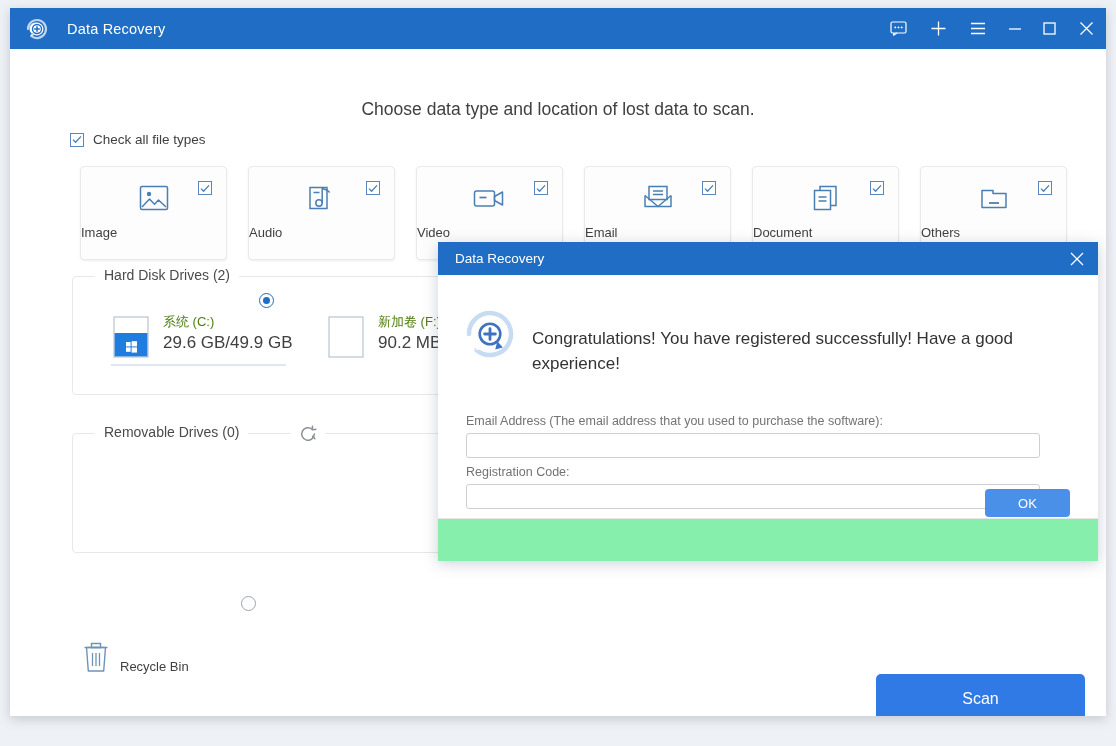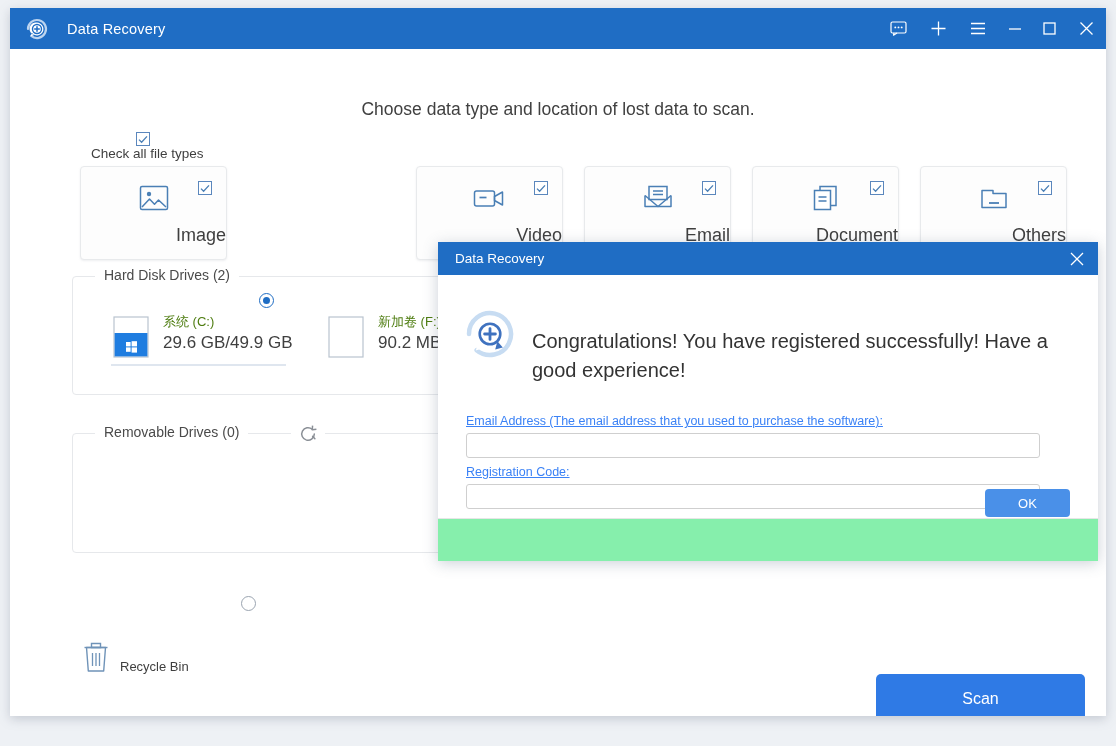--- a/index.html
+++ b/index.html
@@ -47,22 +47,22 @@
   .main {
     position: absolute; left: 0; top: 41px;
     width: 1096px; height: 679px;
     background: #ffffff;
   }
   .page-title {
     position: absolute; left: 0; top: 50px; width: 1096px;
     text-align: center; font-size: 17.5px; color: #404040;
   }
   .checkall {
-    position: absolute; left: 72px; top: 83px;
-    display: flex; align-items: center; flex-direction: column;
+    position: absolute; left: 60px; top: 83px;
+    display: flex; align-items: center;
   }
   .checkall .lbl { margin-left: 9px; font-size: 13.5px; color: #3f3f3f; }
 
   .cb {
     width: 14px; height: 14px; box-sizing: border-box;
     border: 1px solid #5b87bd; background: #ffffff;
     display: inline-flex; align-items: center; justify-content: center;
     flex: 0 0 auto;
   }
   .cb svg { display: block; }
@@ -73,21 +73,21 @@
     position: absolute; top: 0; width: 145px; height: 92px;
     background: #fdfdfd;
     border: 1px solid #e8eaec; border-radius: 4px;
     box-shadow: 0 1px 2px rgba(160,168,180,0.18);
   }
   .card .ic {
     position: absolute; left: 50%; top: 16px; transform: translateX(-50%);
   }
   .card .cname {
     position: absolute; left: 0; top: 58px; width: 100%;
-    text-align: right; font-size: 18px; color: #3f3f3f;
+    text-align: left; font-size: 13px; color: #3f3f3f;
   }
   .card .cb { position: absolute; right: 14px; top: 14px; }
 
   
   .group {
     position: absolute;
     border: 1px solid #e6e8eb; border-radius: 4px;
     background: #ffffff;
   }
   .group > .legend {
@@ -155,24 +155,24 @@
   }
   .dlg-title .dt-spacer { flex: 1 1 auto; }
   .dlg-close {
     width: 42px; height: 33px; display:flex; align-items:center; justify-content:center;
     color: #ffffff;
   }
   .dlg-body { position: relative; height: 243px; background: #ffffff; }
   .dlg-logo { position: absolute; left: 24px; top: 31px; }
   .dlg-msg {
     position: absolute; left: 94px; top: 52px; width: 546px;
-    font-size: 20px; color: #333333; line-height: 1.45;
+    font-size: 17px; color: #333333; line-height: 1.45;
   }
   .fld-label {
-    position: absolute; font-size: 12.5px; color: #3b82f6; text-decoration: underline;
+    position: absolute; font-size: 12.5px; color: #737373;
   }
   .fld-input {
     position: absolute; height: 25px; width: 574px;
     box-sizing: border-box;
     border: 1px solid #cfcfcf; border-radius: 3px;
     background: #ffffff; padding: 0 7px;
     font-size: 12.5px; color: #333; font-family: "Liberation Sans", sans-serif;
     outline: none;
   }
   .dlg-footer {
@@ -264,20 +264,36 @@
           </svg>
         </span>
         <span class="cb">
           <svg width="10" height="9" viewBox="0 0 10 9">
               <path d="M1 4.6l2.6 2.7L9 1.4" fill="none" stroke="#4a7fb5" stroke-width="1.3"></path>
             </svg>
         </span>
         <span class="cname">Image</span>
       </div>
 
+      <div class="card" style="left:176px">
+        <span class="ic">
+          <svg width="34" height="30" viewBox="0 0 34 30">
+            <path d="M5 4.5h17v21H5z" fill="none" stroke="#4a7fb5" stroke-width="1.5"></path>
+            <path d="M8.5 9.5h6" stroke="#4a7fb5" stroke-width="1.5"></path>
+            <circle cx="14" cy="20" r="3.2" fill="none" stroke="#4a7fb5" stroke-width="1.5"></circle>
+            <path d="M17.2 20V5.5c4 1 6.2 2.4 7.4 4" fill="none" stroke="#4a7fb5" stroke-width="1.5" stroke-linejoin="round"></path>
+          </svg>
+        </span>
+        <span class="cb">
+          <svg width="10" height="9" viewBox="0 0 10 9">
+              <path d="M1 4.6l2.6 2.7L9 1.4" fill="none" stroke="#4a7fb5" stroke-width="1.3"></path>
+            </svg>
+        </span>
+        <span class="cname">Audio</span>
+      </div>
 
       <div class="card" style="left:344px">
         <span class="ic">
           <svg width="38" height="30" viewBox="0 0 38 30">
             <rect x="3.5" y="8" width="20" height="15" rx="2" fill="none" stroke="#4a7fb5" stroke-width="1.5"></rect>
             <path d="M8.5 14.5h7" stroke="#4a7fb5" stroke-width="1.7"></path>
             <path d="M23.5 13.5l8-4.5v13l-8-4.5z" fill="none" stroke="#4a7fb5" stroke-width="1.5" stroke-linejoin="round"></path>
           </svg>
         </span>
         <span class="cb">

